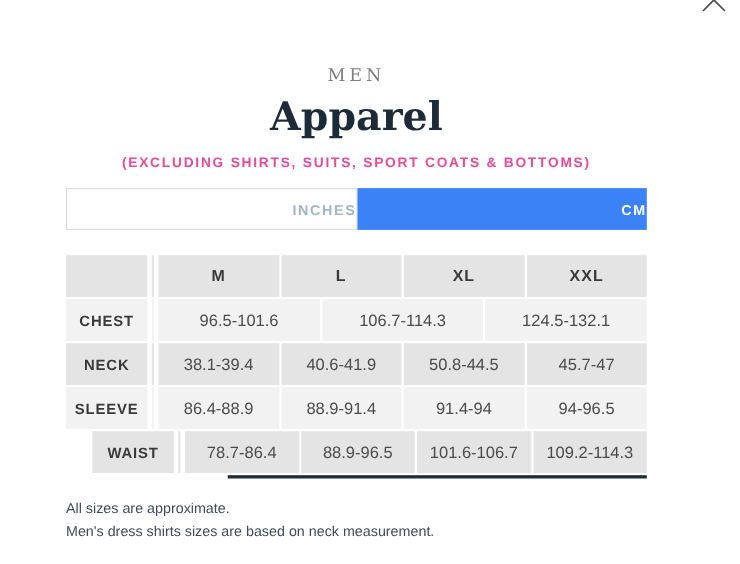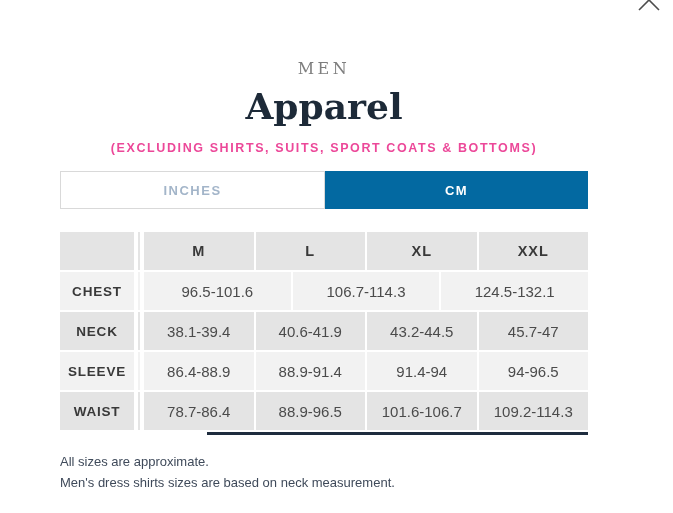--- a/index.html
+++ b/index.html
@@ -52,43 +52,43 @@
   }
   .tabs {
     margin-top: 15px;
     display: flex;
     height: 38px;
   }
   .tab {
     flex: 1;
     display: flex;
     align-items: center;
-    justify-content: center;
+    justify-content: flex-end;
     font-size: 13px;
     font-weight: bold;
     letter-spacing: 1.5px;
     box-sizing: border-box;
     cursor: pointer;
   }
   .tab.inactive {
     background: #ffffff;
     border: 1px solid #d9d9d9;
     color: #a3b5c9;
   }
   .tab.active {
-    background: #0369a1;
+    background: #3b82f6;
     color: #ffffff;
   }
   .size-table { margin-top: 23px; }
   .t-row {
     display: flex;
     height: 38px;
     margin-bottom: 2px;
   }
-  .t-row:last-child { margin-bottom: 0; }
+  .t-row:last-child { margin-bottom: 0; margin-left: 24px; }
   .label-cell {
     width: 74px;
     margin-right: 4px;
     display: flex;
     align-items: center;
     justify-content: center;
     font-size: 13.5px;
     font-weight: bold;
     letter-spacing: 0.8px;
     color: #393939;
@@ -179,21 +179,21 @@
       <div class="data-cell">96.5-101.6</div>
       <div class="data-cell">106.7-114.3</div>
       <div class="data-cell">124.5-132.1</div>
     </div>
 
     <div class="t-row shade-dark">
       <div class="label-cell">NECK</div>
       <div class="sliver"></div>
       <div class="data-cell">38.1-39.4</div>
       <div class="data-cell">40.6-41.9</div>
-      <div class="data-cell">43.2-44.5</div>
+      <div class="data-cell">50.8-44.5</div>
       <div class="data-cell">45.7-47</div>
     </div>
 
     <div class="t-row shade-light">
       <div class="label-cell">SLEEVE</div>
       <div class="sliver"></div>
       <div class="data-cell">86.4-88.9</div>
       <div class="data-cell">88.9-91.4</div>
       <div class="data-cell">91.4-94</div>
       <div class="data-cell">94-96.5</div>

